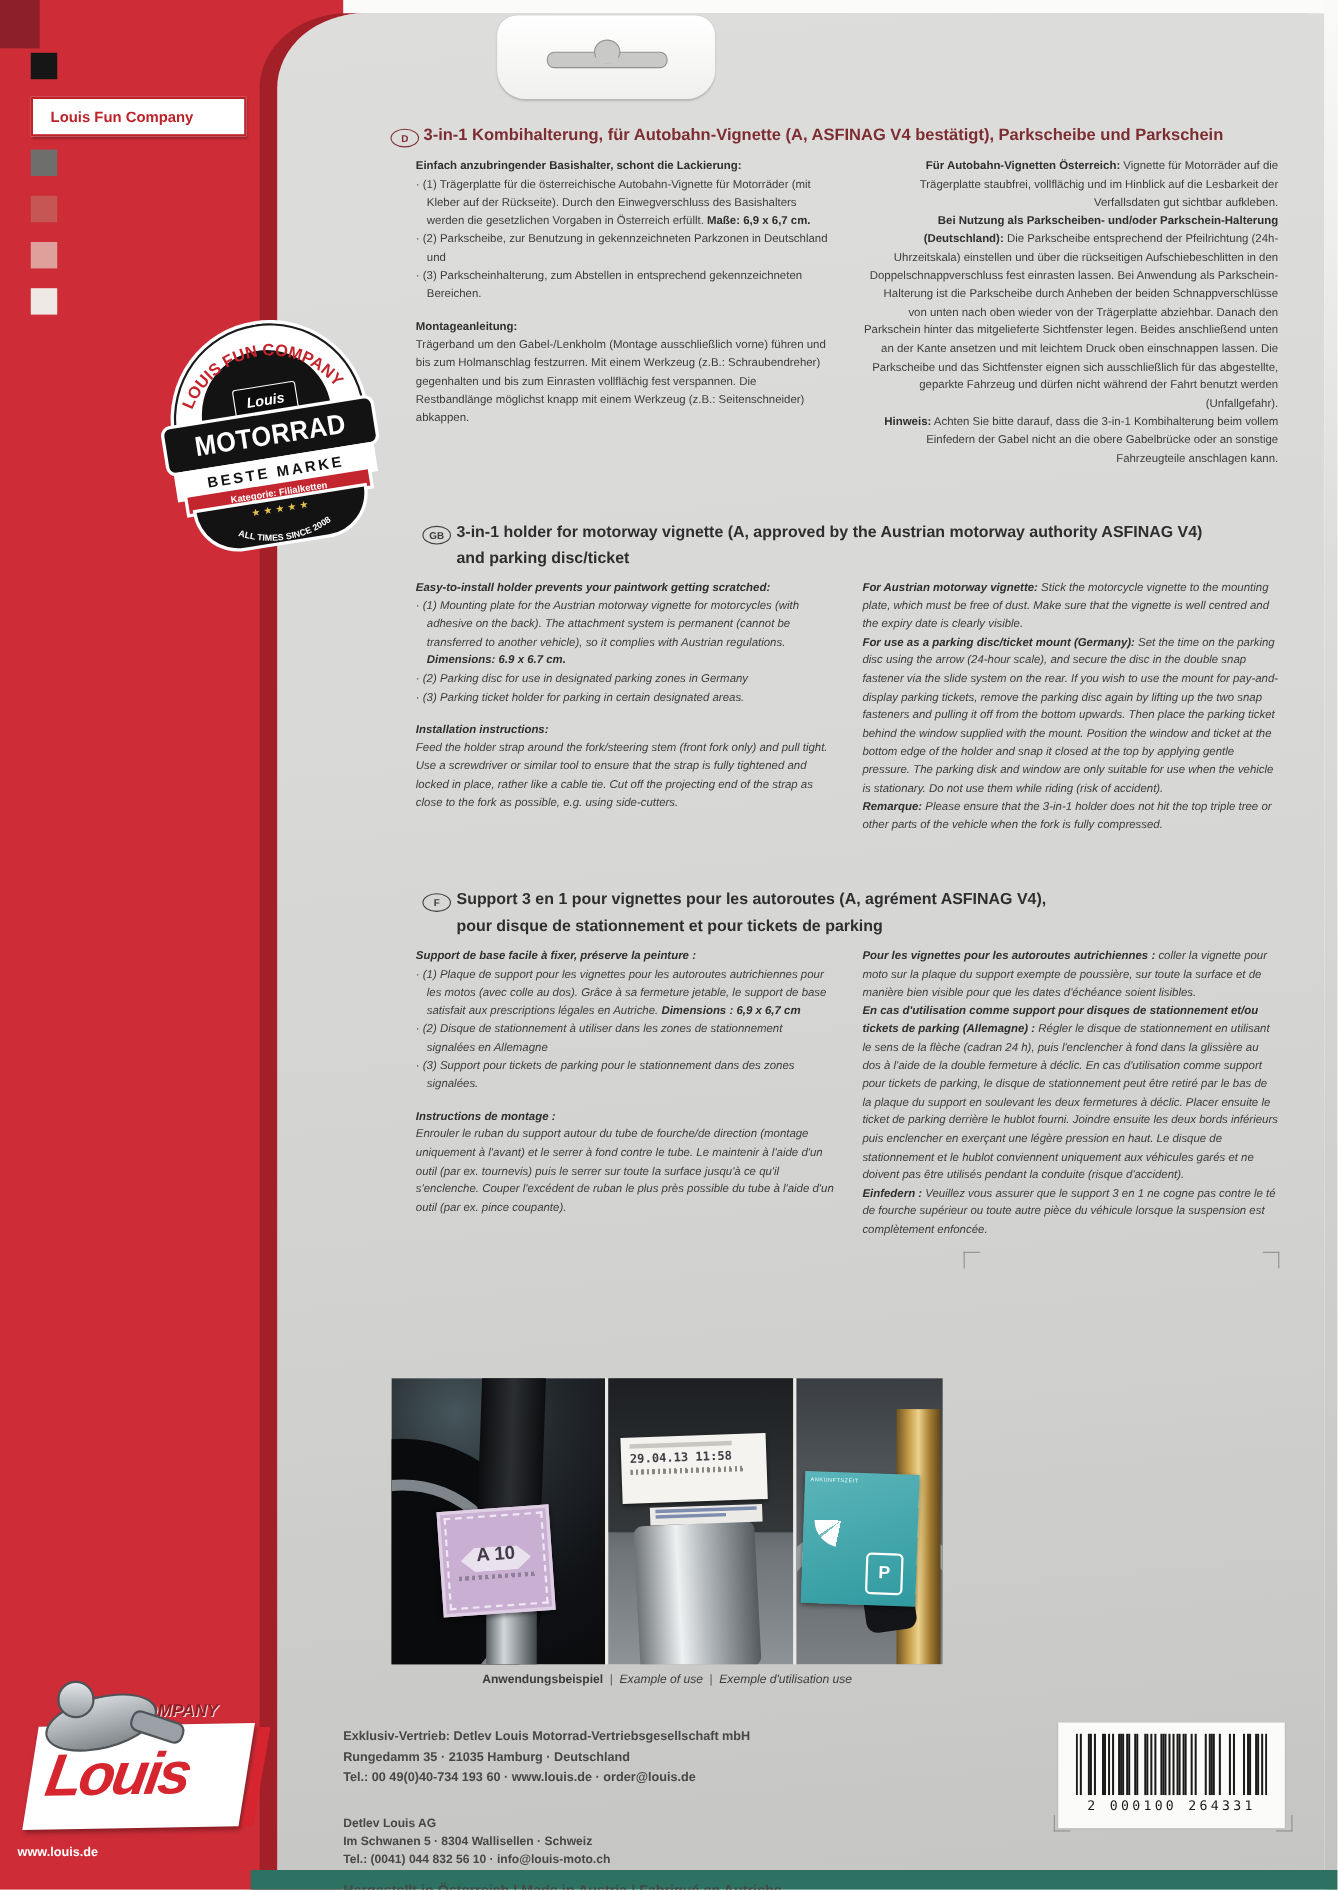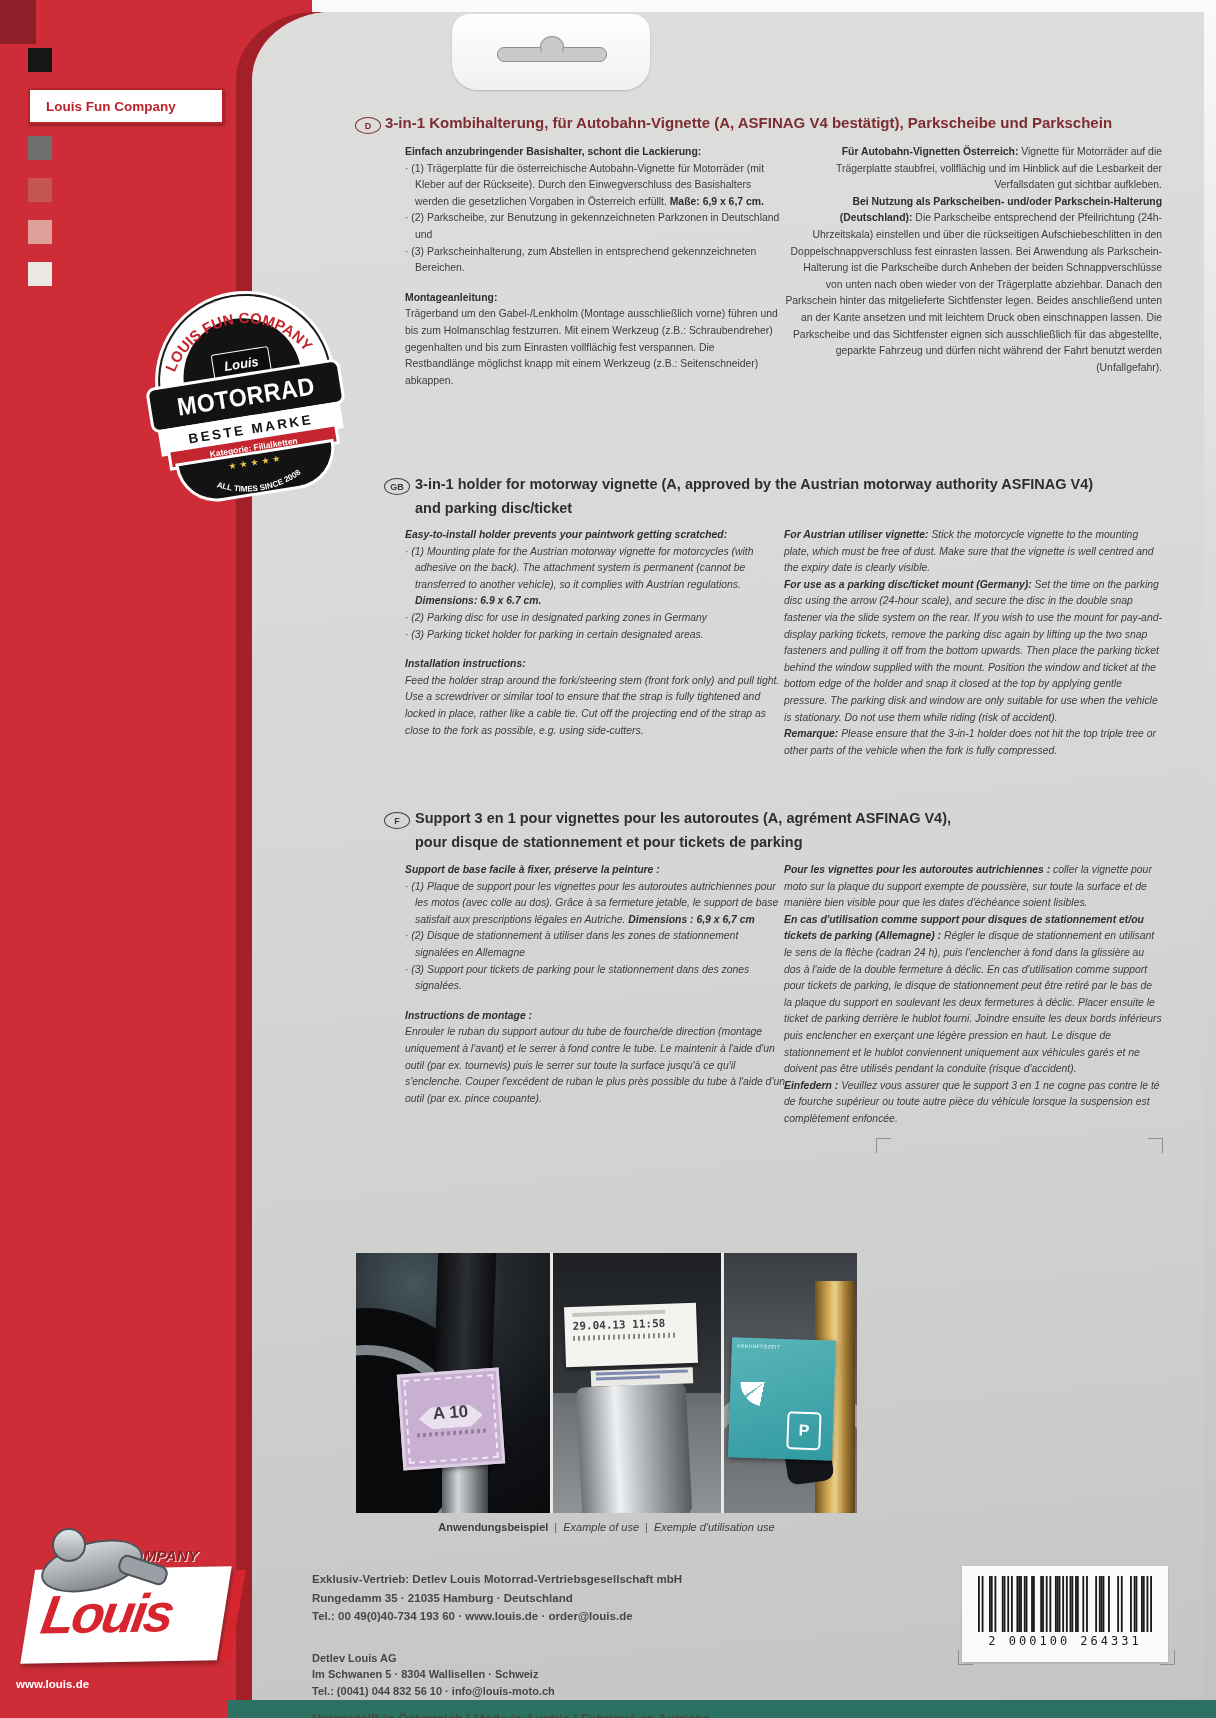--- a/index.html
+++ b/index.html
@@ -52,21 +52,21 @@
   .heading{position:absolute;left:415px;width:760px;font-size:14.5px;font-weight:bold;color:#2e2e2e;line-height:24px;}
   
   .col{position:absolute;font-size:10.4px;line-height:16.6px;color:#3c3c3c;}
   .col p{margin:0;}
   .col .lead{font-weight:bold;color:#2e2e2e;}
   .col .mt{margin-top:13px;}
   .col b{color:#2e2e2e;}
   .bullet{padding-left:10px;text-indent:-10px;}
   .bullet::before{content:"·  ";}
   .italic{font-style:italic;}
-  .colL{left:378px;width:380px;margin-left:27px;}
+  .colL{left:378px;width:380px;}
   .colR{left:784px;width:378px;}
   
   .photos{position:absolute;left:356px;top:1253px;width:501px;height:260px;display:flex;gap:3px;background:#eceae6;}
   .photo{position:relative;overflow:hidden;height:260px;}
   .p1{flex:0 0 194px;background:radial-gradient(circle at 30% 12%,#46565c 0%,#23282c 35%,#101215 70%,#0a0b0d 100%);}
   .p1 .tire{position:absolute;left:-120px;top:55px;width:260px;height:260px;border-radius:50%;background:#0a0b0c;}
   .p1 .rim{position:absolute;left:-95px;top:92px;width:190px;height:190px;border-radius:50%;border:10px solid #7e868c;}
   .p1 .fork-up{position:absolute;left:80px;top:-10px;width:58px;height:152px;background:linear-gradient(90deg,#0c0d0f,#2b2e32 50%,#0c0d0f);transform:rotate(2deg);}
   .p1 .fork-low{position:absolute;left:86px;top:150px;width:46px;height:120px;background:linear-gradient(90deg,#5a5f63,#d3d7da 35%,#9aa0a4 60%,#3f4347);}
   .p1 .vig{position:absolute;left:44px;top:118px;width:96px;height:90px;background:#c9afd2;transform:rotate(-4deg);
@@ -195,39 +195,40 @@
     <p class="lead">Einfach anzubringender Basishalter, schont die Lackierung:</p>
     <p class="bullet"><span>(1) Trägerplatte für die österreichische Autobahn-Vignette für Motorräder (mit Kleber auf der Rückseite). Durch den Einwegverschluss des Basishalters werden die gesetzlichen Vorgaben in Österreich erfüllt. </span><b>Maße: 6,9 x 6,7 cm.</b></p>
     <p class="bullet">(2) Parkscheibe, zur Benutzung in gekennzeichneten Parkzonen in Deutschland und</p>
     <p class="bullet">(3) Parkscheinhalterung, zum Abstellen in entsprechend gekennzeichneten Bereichen.</p>
     <p class="lead mt">Montageanleitung:</p>
     <p>Trägerband um den Gabel-/Lenkholm (Montage ausschließlich vorne) führen und bis zum Holmanschlag festzurren. Mit einem Werkzeug (z.B.: Schraubendreher) gegenhalten und bis zum Einrasten vollflächig fest verspannen. Die Restbandlänge möglichst knapp mit einem Werkzeug (z.B.: Seitenschneider) abkappen.</p>
   </div>
   <div class="col colR" style="top:144px;text-align:right;">
     <p><b>Für Autobahn-Vignetten Österreich:</b><span> Vignette für Motorräder auf die Trägerplatte staubfrei, vollflächig und im Hinblick auf die Lesbarkeit der Verfallsdaten gut sichtbar aufkleben.</span></p>
     <p><b>Bei Nutzung als Parkscheiben- und/oder Parkschein-Halterung (Deutschland):</b><span> Die Parkscheibe entsprechend der Pfeilrichtung (24h-Uhrzeitskala) einstellen und über die rückseitigen Aufschiebeschlitten in den Doppelschnappverschluss fest einrasten lassen. Bei Anwendung als Parkschein-Halterung ist die Parkscheibe durch Anheben der beiden Schnappverschlüsse von unten nach oben wieder von der Trägerplatte abziehbar. Danach den Parkschein hinter das mitgelieferte Sichtfenster legen. Beides anschließend unten an der Kante ansetzen und mit leichtem Druck oben einschnappen lassen. Die Parkscheibe und das Sichtfenster eignen sich ausschließlich für das abgestellte, geparkte Fahrzeug und dürfen nicht während der Fahrt benutzt werden (Unfallgefahr).</span></p>
+    <p><b>Hinweis:</b><span> Achten Sie bitte darauf, dass die 3-in-1 Kombihalterung beim vollem Einfedern der Gabel nicht an die obere Gabelbrücke oder an sonstige Fahrzeugteile anschlagen kann.</span></p>
   </div>
 
   <div class="lang-circle" style="left:384px;top:478px;">
     <span>GB</span>
   </div>
   <div class="heading" style="top:472px;">
     <div>3-in-1 holder for motorway vignette (A, approved by the Austrian motorway authority ASFINAG V4)</div>
     <div>and parking disc/ticket</div>
   </div>
   <div class="col colL italic" style="top:527px;">
     <p class="lead">Easy-to-install holder prevents your paintwork getting scratched:</p>
     <p class="bullet"><span>(1) Mounting plate for the Austrian motorway vignette for motorcycles (with adhesive on the back). The attachment system is permanent (cannot be transferred to another vehicle), so it complies with Austrian regulations. </span><b>Dimensions: 6.9 x 6.7 cm.</b></p>
     <p class="bullet">(2) Parking disc for use in designated parking zones in Germany</p>
     <p class="bullet">(3) Parking ticket holder for parking in certain designated areas.</p>
     <p class="lead mt">Installation instructions:</p>
     <p>Feed the holder strap around the fork/steering stem (front fork only) and pull tight. Use a screwdriver or similar tool to ensure that the strap is fully tightened and locked in place, rather like a cable tie. Cut off the projecting end of the strap as close to the fork as possible, e.g. using side-cutters.</p>
   </div>
   <div class="col colR italic" style="top:527px;">
-    <p><b>For Austrian utiliser vignette:</b><span> Stick the motorcycle vignette to the mounting plate, which must be free of dust. Make sure that the vignette is well centred and the expiry date is clearly visible.</span></p>
+    <p><b>For Austrian motorway vignette:</b><span> Stick the motorcycle vignette to the mounting plate, which must be free of dust. Make sure that the vignette is well centred and the expiry date is clearly visible.</span></p>
     <p><b>For use as a parking disc/ticket mount (Germany):</b><span> Set the time on the parking disc using the arrow (24-hour scale), and secure the disc in the double snap fastener via the slide system on the rear. If you wish to use the mount for pay-and-display parking tickets, remove the parking disc again by lifting up the two snap fasteners and pulling it off from the bottom upwards. Then place the parking ticket behind the window supplied with the mount. Position the window and ticket at the bottom edge of the holder and snap it closed at the top by applying gentle pressure. The parking disk and window are only suitable for use when the vehicle is stationary. Do not use them while riding (risk of accident).</span></p>
     <p><b>Remarque:</b><span> Please ensure that the 3-in-1 holder does not hit the top triple tree or other parts of the vehicle when the fork is fully compressed.</span></p>
   </div>
 
   <div class="lang-circle" style="left:384px;top:812px;">
     <span>F</span>
   </div>
   <div class="heading" style="top:806px;">
     <div>Support 3 en 1 pour vignettes pour les autoroutes (A, agrément ASFINAG V4),</div>
     <div>pour disque de stationnement et pour tickets de parking</div>

